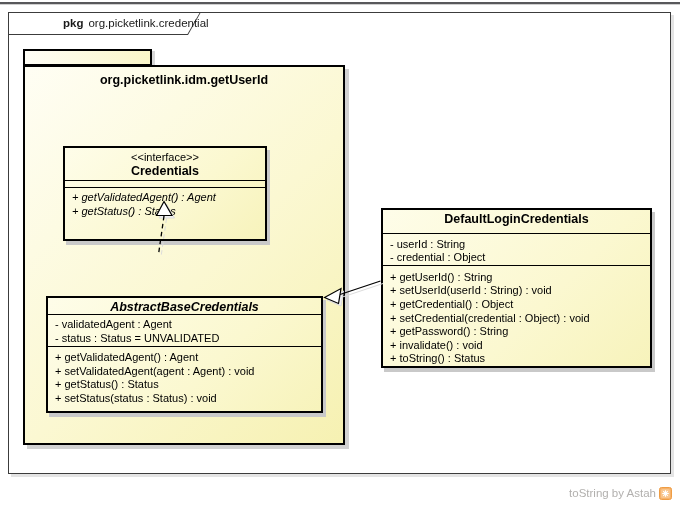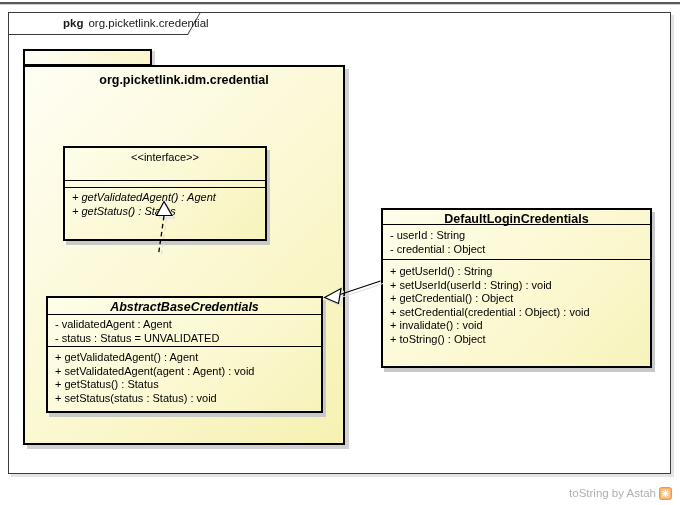--- a/index.html
+++ b/index.html
@@ -33,21 +33,21 @@
   
   .box-credentials{left:63px;top:105px;width:204px;height:95px;}
   .box-credentials .name-comp{height:33px;}
   .box-credentials .attrs-comp{height:7px;}
   .box-credentials .ops-comp{padding-top:3px;}
   .box-abc{left:46px;top:255px;width:277px;height:117px;}
   .box-abc .name-comp{height:17px;}
   .box-abc .attrs-comp{height:32px;padding-top:3px;}
   .box-abc .ops-comp{padding-top:4px;}
   .box-dlc{left:381px;top:167px;width:271px;height:160px;}
-  .box-dlc .name-comp{height:15px;}
+  .box-dlc .name-comp{height:32px;}
   .box-dlc .attrs-comp{height:35px;padding-top:4px;}
   .box-dlc .ops-comp{padding-top:5px;}
   
   .arrows{position:absolute;left:0;top:0;pointer-events:none;}
   
   .watermark-text{position:absolute;top:487px;left:558px;width:98px;text-align:right;font-size:11.5px;color:#b2b0ae;white-space:nowrap;}
   .astah-icon{position:absolute;left:659px;top:486px;width:13px;height:13px;}
 </style>
 </head>
 <body>
@@ -60,26 +60,27 @@
   <div class="pkg-tab">
     <div class="tab-border"></div>
     <div class="tab-fill"></div>
     <div class="tab-text">
       <b>pkg</b><span>org.picketlink.credential</span>
     </div>
   </div>
 
   <div class="pkg-minitab"></div>
   <div class="package-body">
-    <div class="package-name">org.picketlink.idm.credential</div>
+    <div class="package-name">org.picketlink.idm.getUserId</div>
   </div>
 
   <div class="uml-class box-credentials">
     <div class="comp name-comp">
       <div class="stereotype">&lt;&lt;interface&gt;&gt;</div>
+      <div class="class-name">Credentials</div>
     </div>
     <div class="comp attrs-comp"></div>
     <div class="comp ops-comp italic-ops">
         <div class="member-row">+ getValidatedAgent() : Agent</div>
         <div class="member-row">+ getStatus() : Status</div>
       </div>
   </div>
 
   <div class="uml-class box-abc">
     <div class="comp name-comp">
@@ -103,22 +104,23 @@
     </div>
     <div class="comp attrs-comp">
         <div class="member-row">- userId : String</div>
         <div class="member-row">- credential : Object</div>
       </div>
     <div class="comp ops-comp">
         <div class="member-row">+ getUserId() : String</div>
         <div class="member-row">+ setUserId(userId : String) : void</div>
         <div class="member-row">+ getCredential() : Object</div>
         <div class="member-row">+ setCredential(credential : Object) : void</div>
+        <div class="member-row">+ getPassword() : String</div>
         <div class="member-row">+ invalidate() : void</div>
-        <div class="member-row">+ toString() : Object</div>
+        <div class="member-row">+ toString() : Status</div>
       </div>
   </div>
 
   <svg class="arrows" width="680" height="505" viewBox="0 0 680 505">
 
     <g transform="translate(2.5,2.5)" stroke="#dcdcdc" fill="#f1f1f1">
       <path d="M164,216 L158.5,254.5" stroke-dasharray="4.5,3.5" fill="none"></path>
       <polygon points="164,201.5 156.5,215.5 172,215.5"></polygon>
       <path d="M380.5,281 L340,294.5" fill="none"></path>
       <polygon points="324.5,297.5 341,288.5 338.5,303.5"></polygon>

